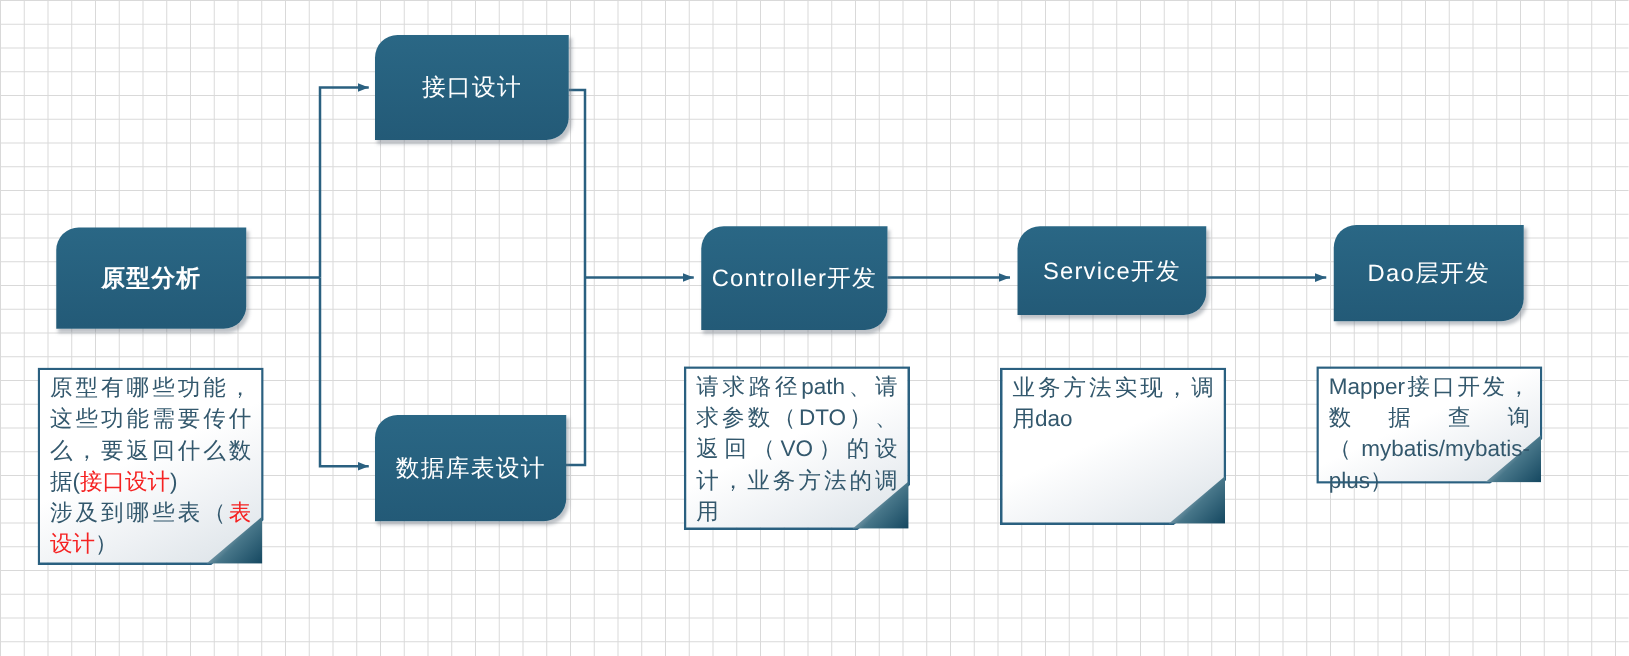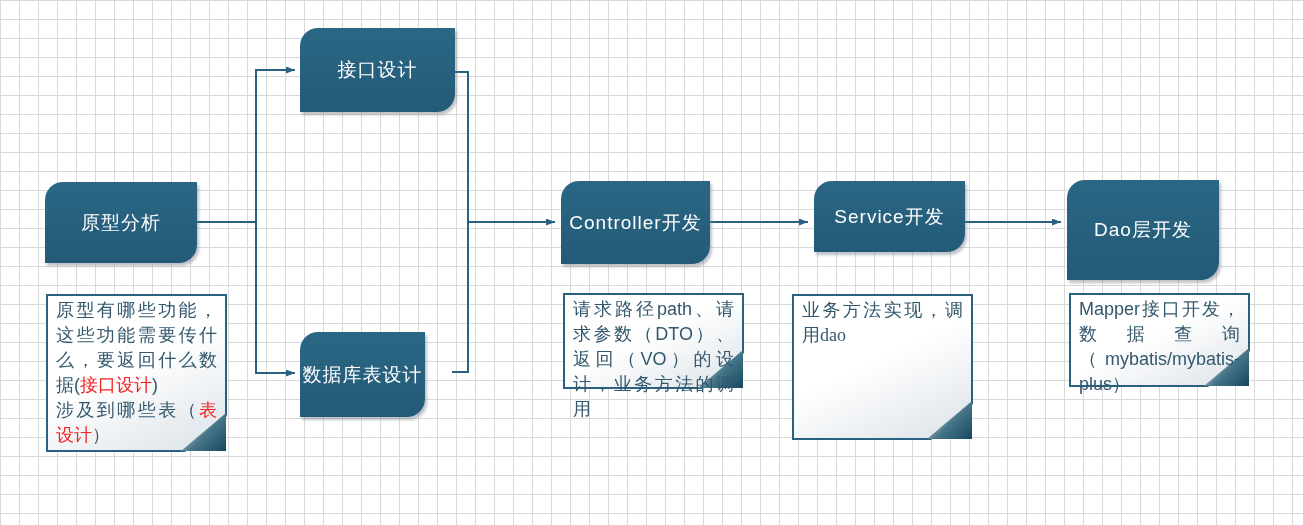--- a/index.html
+++ b/index.html
@@ -14,49 +14,49 @@
   }
   #connectors{position:absolute;left:0;top:0;pointer-events:none;}
 
   .node{
     position:absolute;display:flex;align-items:center;justify-content:center;
     background:linear-gradient(180deg,#2a6785 0%,#235a77 100%);
     color:#ffffff;font-size:19px;letter-spacing:1px;
     border-radius:18px 0 18px 0;
     box-shadow:2px 3px 3px rgba(110,120,130,0.45);
   }
-  #node-prototype {left:45px; top:182px;width:152px;height:81px;}
+  #node-prototype {left:45px; top:182px;width:152px;height:81px;font-weight:bold;}
   #node-api       {left:300px;top:28px; width:155px;height:84px;}
-  #node-db        {left:300px;top:332px;width:125px;height:85px;}
+  #node-db        {left:300px;top:332px;width:153px;height:85px;}
   #node-controller{left:561px;top:181px;width:149px;height:83px;}
   #node-service   {left:814px;top:181px;width:151px;height:71px;}
-  #node-dao       {left:1067px;top:180px;width:152px;height:100px;}
+  #node-dao       {left:1067px;top:180px;width:152px;height:77px;}
 
-  .note{position:absolute;margin-left:16px;}
+  .note{position:absolute;}
   .note .paper{
     position:absolute;inset:0;
     background:linear-gradient(155deg,#ffffff 45%,#eef1f4 72%,#dbe2e7 100%);
     border:2px solid #2a6080;
     clip-path:polygon(0 0,100% 0,100% calc(100% - 36px),calc(100% - 42px) 100%,0 100%);
   }
   .note .fold{
     position:absolute;right:1px;bottom:1px;width:45px;height:38px;
     background:linear-gradient(135deg,#e3e9ec 0%,#aabecb 30%,#477689 55%,#144760 100%);
     clip-path:polygon(100% 0,0 100%,100% 100%);
   }
   .note .text{
     position:absolute;left:10px;right:10px;top:4px;
     color:#33586d;font-size:18px;line-height:25px;
     text-align:justify;white-space:pre-wrap;overflow-wrap:break-word;
   }
   .seg-red{color:#f52222;}
 
   #note-prototype {left:30px;  top:294px;width:181px;height:158px;}
-  #note-controller{left:547px; top:293px;width:181px;height:96px;}
-  #note-service   {left:776px; top:294px;width:181px;height:146px;font-family:Liberation Serif, serif;}
+  #note-controller{left:547px; top:293px;width:181px;height:131px;}
+  #note-service   {left:800px; top:294px;width:181px;height:126px;}
   #note-dao       {left:1053px;top:293px;width:181px;height:94px;}
 </style>
 </head>
 <body>
 
 <div id="canvas">
 
   <svg id="connectors" width="1303" height="525" viewBox="0 0 1303 525">
     <defs>
       <marker id="arrow" markerUnits="userSpaceOnUse" markerWidth="10" markerHeight="8" refX="9" refY="3.5" orient="auto">

